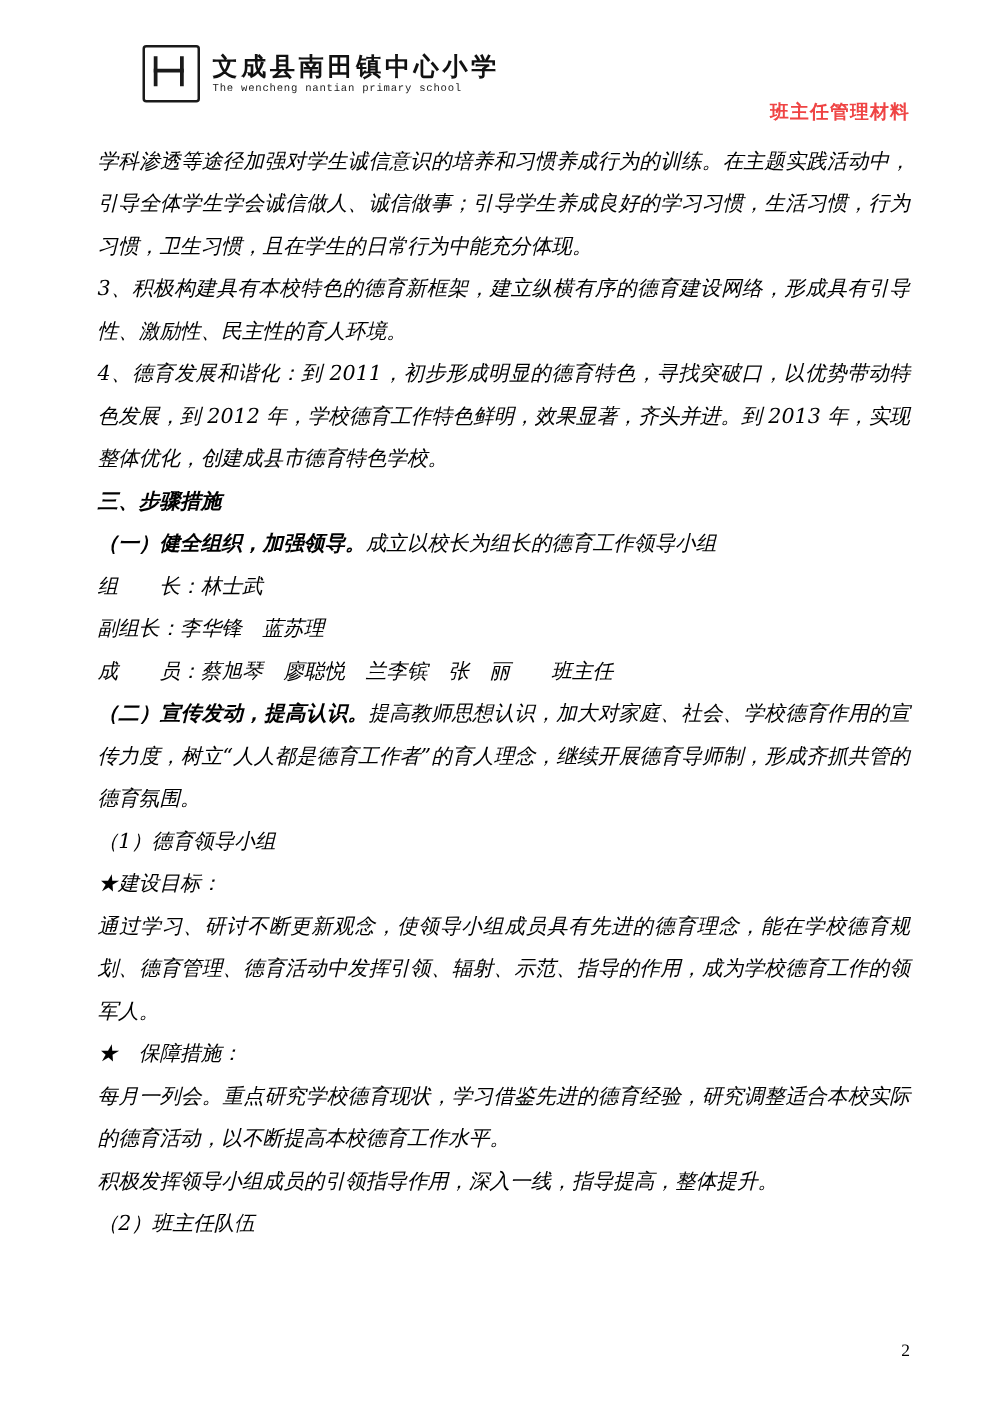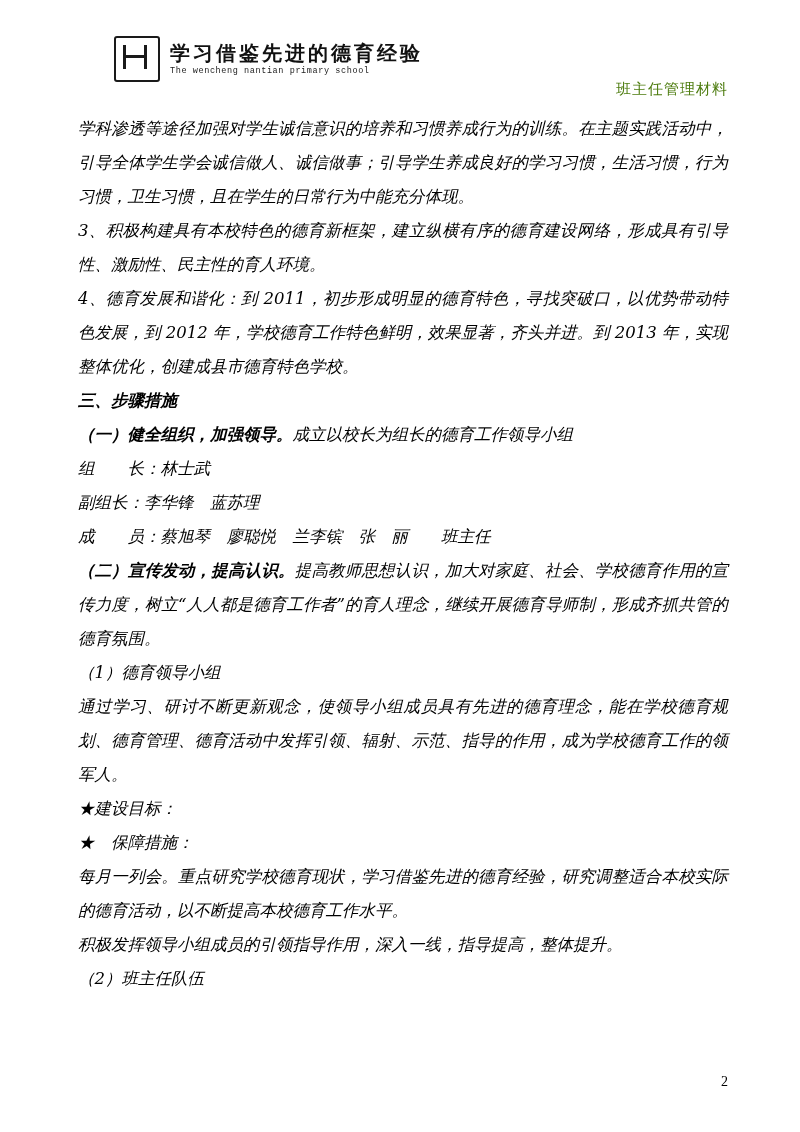--- a/index.html
+++ b/index.html
@@ -79,21 +79,22 @@
     letter-spacing: 0.6px;
     color: #222;
     margin-top: 3px;
   }
   .header-right {
     position: absolute;
     right: 0;
     top: 44px;
     font-size: 15px;
     letter-spacing: 1px;
-    color: #4d7c0f;
+    color: #ef4444;
+    font-weight: bold;
   }
 
   
   .content {
     font-size: 16.5px;
     line-height: 34px;
     text-align: justify;
     text-justify: inter-ideograph;
   }
   .content p {
@@ -126,21 +127,21 @@
 </style>
 </head>
 <body>
 
 <div class="page">
 
   <div class="header">
     <div class="logo-row">
       <div class="logo-mark"></div>
       <div class="logo-text">
-        <div class="logo-cn">学习借鉴先进的德育经验</div>
+        <div class="logo-cn">文成县南田镇中心小学</div>
         <div class="logo-en">The wencheng nantian primary school</div>
       </div>
     </div>
     <div class="header-right">班主任管理材料</div>
   </div>
 
   <div class="content">
 
     <p class="p-flush">学科渗透等途径加强对学生诚信意识的培养和习惯养成行为的训练。在主题实践活动中，引导全体学生学会诚信做人、诚信做事；引导学生养成良好的学习习惯，生活习惯，行为习惯，卫生习惯，且在学生的日常行为中能充分体现。</p>
 
@@ -157,23 +158,23 @@
     <p class="p-indent">副组长：李华锋　蓝苏理</p>
 
     <p class="p-indent">成　　员：蔡旭琴　廖聪悦　兰李镔　张　丽　　班主任</p>
 
     <p class="p-indent"><span class="bold">（二）宣传发动，提高认识。</span><span>提高教师思想认识，加大对家庭、社会、学校德育作用的宣传力度，树立“人人都是德育工作者”的育人理念，继续开展德育导师制，形成齐抓共管的德育氛围。</span></p>
 
 
 
     <p class="p-indent">（1）德育领导小组</p>
 
+    <p class="p-indent">★建设目标：</p>
+
     <p class="p-indent">通过学习、研讨不断更新观念，使领导小组成员具有先进的德育理念，能在学校德育规划、德育管理、德育活动中发挥引领、辐射、示范、指导的作用，成为学校德育工作的领军人。</p>
-
-    <p class="p-indent">★建设目标：</p>
 
     <p class="p-indent">★　保障措施：</p>
 
     <p class="p-indent">每月一列会。重点研究学校德育现状，学习借鉴先进的德育经验，研究调整适合本校实际的德育活动，以不断提高本校德育工作水平。</p>
 
     <p class="p-indent">积极发挥领导小组成员的引领指导作用，深入一线，指导提高，整体提升。</p>
 
     <p class="p-indent gap-top">（2）班主任队伍</p>
 
   </div>

